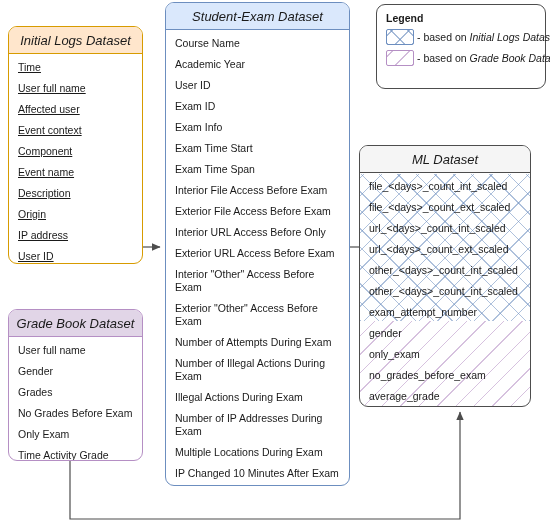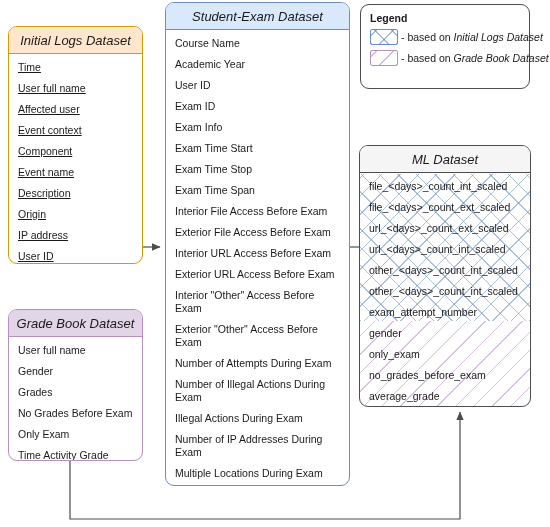--- a/index.html
+++ b/index.html
@@ -103,21 +103,21 @@
   #hatch-purple{
     top:175px;bottom:0;
     background-image:
       repeating-linear-gradient(-45deg, rgba(181,143,196,.55) 0 1px, transparent 1px 13px);
   }
   #ml-dataset .rows{padding-top:3px;}
   #ml-dataset .row{padding-top:4px;padding-bottom:4px;}
 
   
   #legend{
-    position:absolute;left:360px;top:4px;width:170px;height:85px;
+    position:absolute;left:376px;top:4px;width:170px;height:85px;
     box-sizing:border-box;
     border:1px solid #4d4d4d;
     border-radius:9px;
     background:#ffffff;
   }
   #legend .legend-title{
     font-size:10.5px;font-weight:bold;color:#1a1a1a;
     padding:7px 0 0 9px;
   }
   .legend-row{
@@ -193,47 +193,46 @@
 
   <div class="box" id="student-exam">
     <div class="hdr">Student-Exam Dataset</div>
     <div class="rows">
       <div class="row">Course Name</div>
       <div class="row">Academic Year</div>
       <div class="row">User ID</div>
       <div class="row">Exam ID</div>
       <div class="row">Exam Info</div>
       <div class="row">Exam Time Start</div>
-      <div class="row">Exam Time Stop</div>
       <div class="row">Exam Time Span</div>
       <div class="row">Interior File Access Before Exam</div>
       <div class="row">Exterior File Access Before Exam</div>
-      <div class="row">Interior URL Access Before Exam</div>
+      <div class="row">Interior URL Access Before Only</div>
       <div class="row">Exterior URL Access Before Exam</div>
       <div class="row">Interior "Other" Access Before Exam</div>
       <div class="row">Exterior "Other" Access Before Exam</div>
       <div class="row">Number of Attempts During Exam</div>
       <div class="row">Number of Illegal Actions During Exam</div>
       <div class="row">Illegal Actions During Exam</div>
       <div class="row">Number of IP Addresses During Exam</div>
       <div class="row">Multiple Locations During Exam</div>
       <div class="row">IP Changed 10 Minutes After Exam</div>
 
     </div>
   </div>
 
   <div class="box" id="ml-dataset">
     <div class="hatch" id="hatch-blue"></div>
     <div class="hatch" id="hatch-purple"></div>
     <div class="hdr">ML Dataset</div>
     <div class="rows">
       <div class="row">file_&lt;days&gt;_count_int_scaled</div>
       <div class="row">file_&lt;days&gt;_count_ext_scaled</div>
+      <div class="row">url_&lt;days&gt;_count_int_scaled</div>
       <div class="row">url_&lt;days&gt;_count_ext_scaled</div>
-      <div class="row">url_&lt;days&gt;_count_int_scaled</div>
       <div class="row">other_&lt;days&gt;_count_int_scaled</div>
       <div class="row">other_&lt;days&gt;_count_int_scaled</div>
       <div class="row">exam_attempt_number</div>
       <div class="row">gender</div>
       <div class="row">only_exam</div>
       <div class="row">no_grades_before_exam</div>
       <div class="row">average_grade</div>
     </div>
   </div>
 

